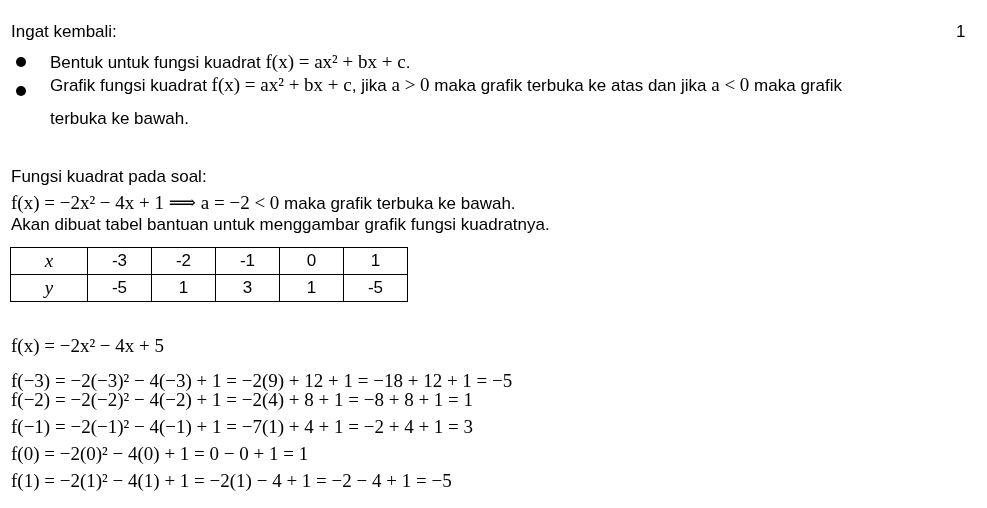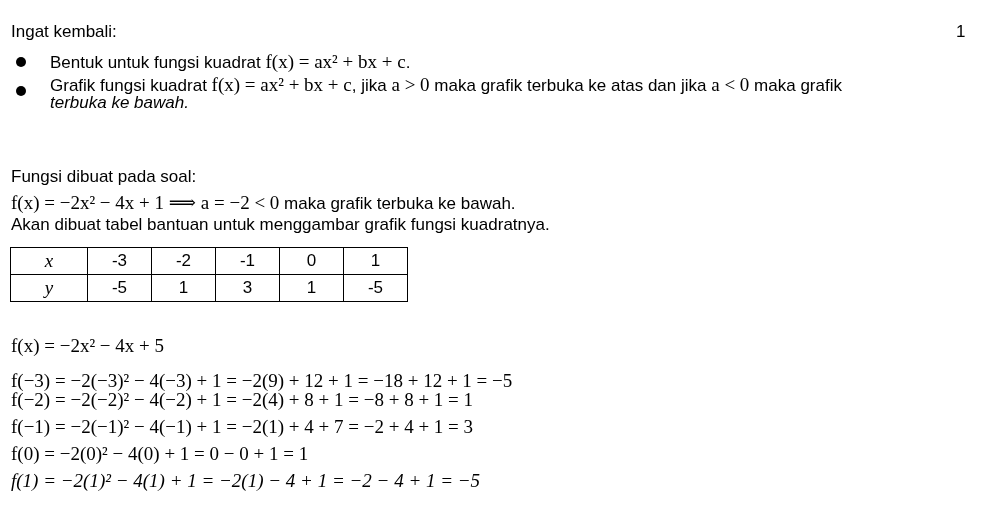--- a/index.html
+++ b/index.html
@@ -76,23 +76,23 @@
 
   <span class="bullet" style="top:57px;"></span>
   <div class="bullet-text" style="top:51px;">
     <span>Bentuk untuk fungsi kuadrat </span><span class="math">f(x) = ax² + bx + c</span><span>.</span>
   </div>
 
   <span class="bullet" style="top:86px;"></span>
   <div class="bullet-text" style="top:74px;">
     <span>Grafik fungsi kuadrat </span><span class="math">f(x) = ax² + bx + c</span><span>, jika </span><span class="math">a &gt; 0</span><span> maka grafik terbuka ke atas dan jika </span><span class="math">a &lt; 0</span><span> maka grafik</span>
   </div>
-  <div class="bullet-text" style="top:92px;font-style:italic;">terbuka ke bawah.</div>
+  <div class="bullet-text" style="top:108px;">terbuka ke bawah.</div>
 
-  <div class="line" style="top:166px;">Fungsi dibuat pada soal:</div>
+  <div class="line" style="top:166px;">Fungsi kuadrat pada soal:</div>
   <div class="line" style="top:192px;">
     <span class="math">f(x) = −2x² − 4x + 1 ⟹ a = −2 &lt; 0</span><span> maka grafik terbuka ke bawah.</span>
   </div>
   <div class="line" style="top:214px;">Akan dibuat tabel bantuan untuk menggambar grafik fungsi kuadratnya.</div>
 
   <table class="values">
     <tbody>
         <tr>
       <td class="head math"><i>x</i></td>
       <td class="cell">-3</td>
@@ -108,17 +108,17 @@
       <td class="cell">3</td>
       <td class="cell">1</td>
       <td class="cell">-5</td>
     </tr>
   </tbody>
     </table>
 
   <div class="line math" style="top:335px;">f(x) = −2x² − 4x + 5</div>
   <div class="line math" style="top:370px;">f(−3) = −2(−3)² − 4(−3) + 1 = −2(9) + 12 + 1 = −18 + 12 + 1 = −5</div>
   <div class="line math" style="top:389px;text-align:center;">f(−2) = −2(−2)² − 4(−2) + 1 = −2(4) + 8 + 1 = −8 + 8 + 1 = 1</div>
-  <div class="line math" style="top:416px;">f(−1) = −2(−1)² − 4(−1) + 1 = −2(1) + 4 + 7 = −2 + 4 + 1 = 3</div>
+  <div class="line math" style="top:416px;">f(−1) = −2(−1)² − 4(−1) + 1 = −7(1) + 4 + 1 = −2 + 4 + 1 = 3</div>
   <div class="line math" style="top:443px;">f(0) = −2(0)² − 4(0) + 1 = 0 − 0 + 1 = 1</div>
-  <div class="line math" style="top:470px;font-style:italic;">f(1) = −2(1)² − 4(1) + 1 = −2(1) − 4 + 1 = −2 − 4 + 1 = −5</div>
+  <div class="line math" style="top:470px;">f(1) = −2(1)² − 4(1) + 1 = −2(1) − 4 + 1 = −2 − 4 + 1 = −5</div>
 
 </div>
 
 </body></html>

